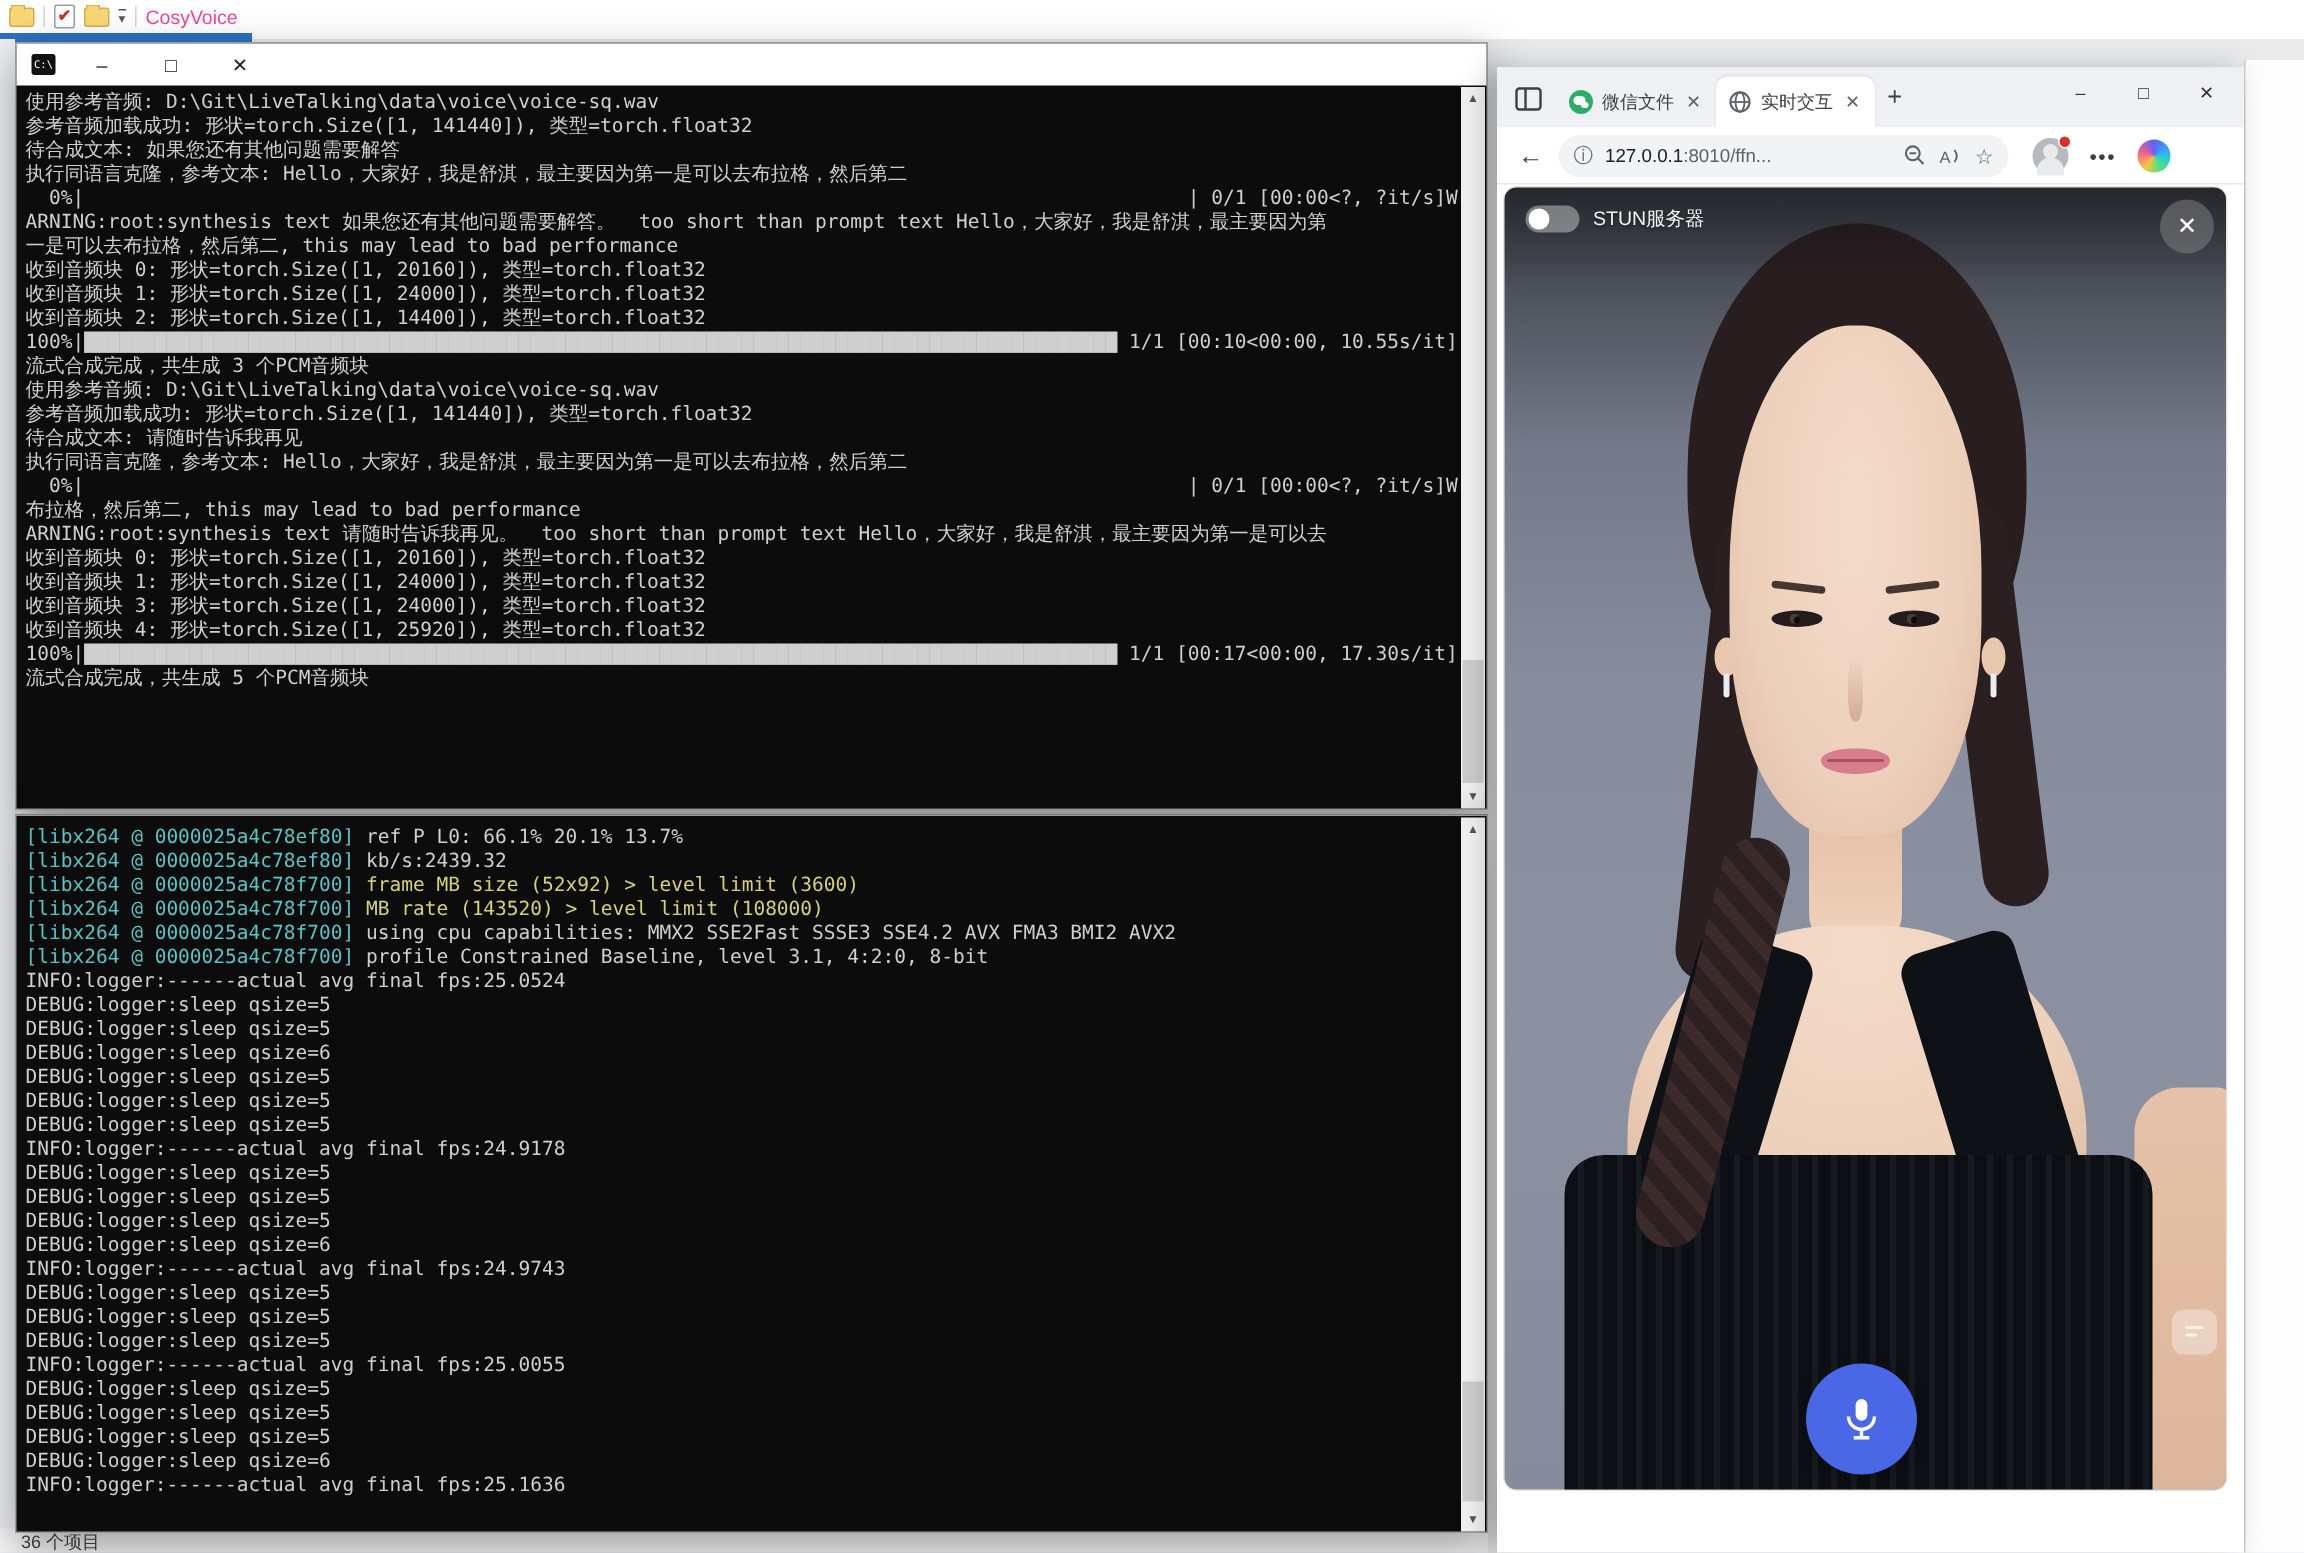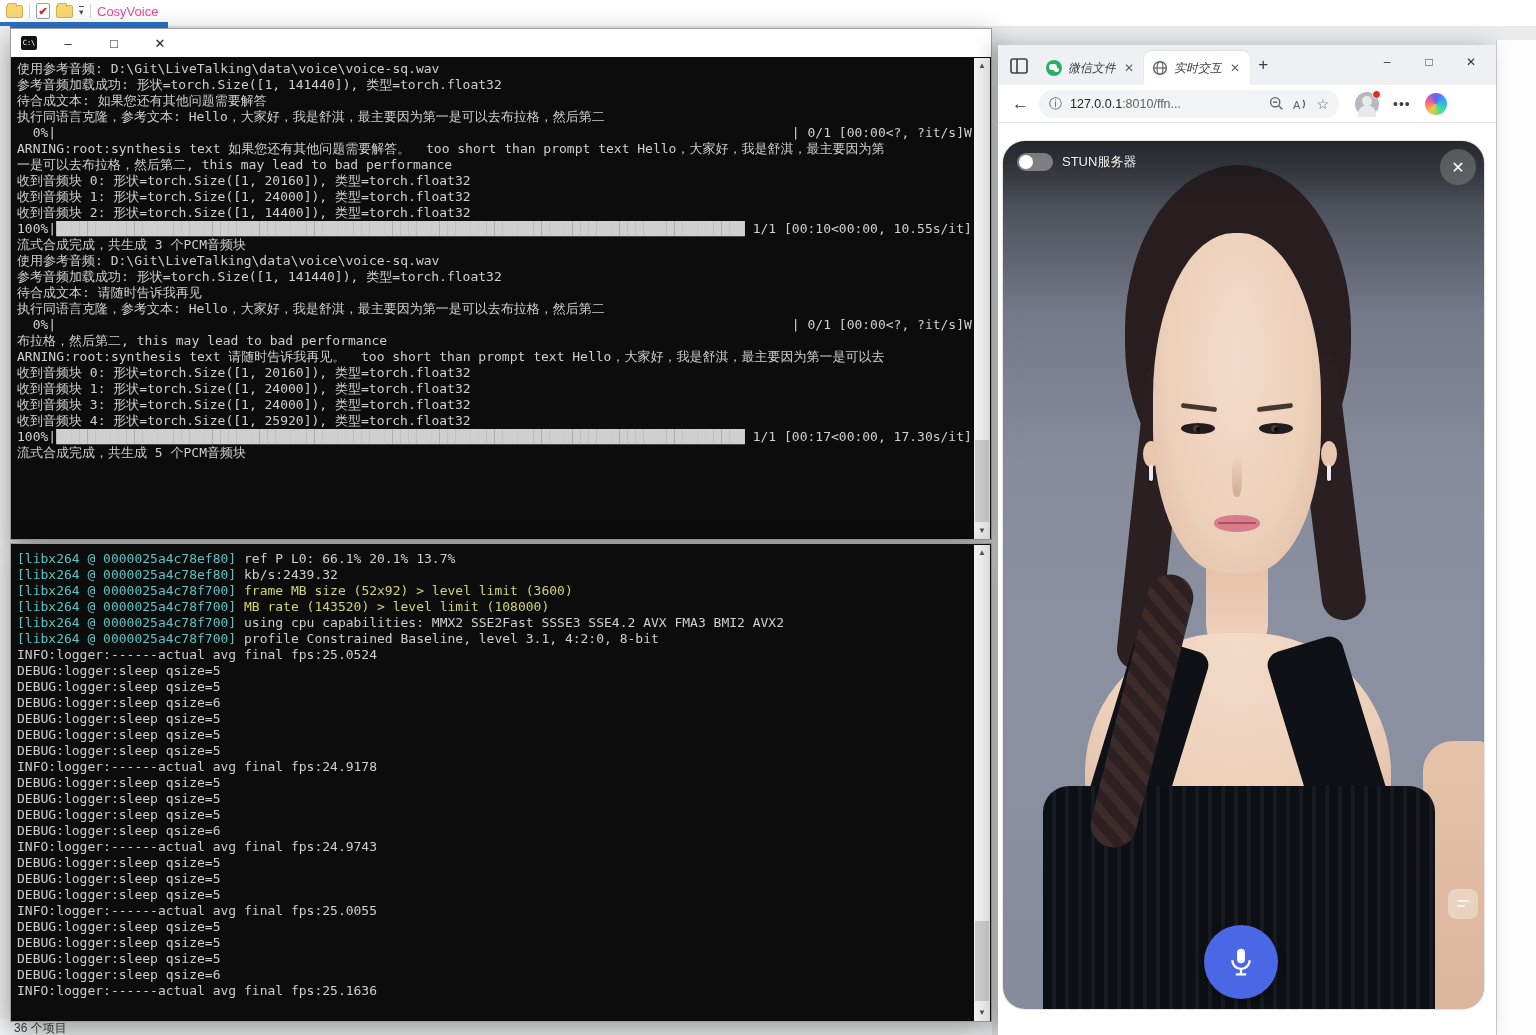--- a/index.html
+++ b/index.html
@@ -41,21 +41,21 @@
   #cmd2 { left:10px; top:543px; width:982px; height:479px; }
   #c2 { top:1px; width:962px; height:476px; padding:6px 0 0 4px; }
 
   
   #browser { position:absolute; left:998px; top:45px; width:498px; height:990px; background:#ffffff; box-shadow:-6px 0 18px rgba(0,0,0,.22); }
   #bg-right { position:absolute; left:1496px; top:40px; width:40px; height:995px; background:#fdfdfd; border-left:1px solid #cfcfcf; }
   #tabstrip { position:absolute; left:0; top:0; width:100%; height:40px; background:#eef0f3; display:flex; align-items:flex-end; }
   .tab-actions { width:22px; height:22px; margin:0 8px 8px 10px; }
   .tab { height:34px; display:flex; align-items:center; padding:0 8px; gap:6px; font-size:12px; color:#3c4043; }
   .tab.active { background:#ffffff; border-radius:8px 8px 0 0; box-shadow:0 -1px 2px rgba(0,0,0,.08); }
-  .tab .lbl { max-width:58px; white-space:nowrap; overflow:hidden;font-style:italic; }
+  .tab .lbl { max-width:58px; white-space:nowrap; overflow:hidden; }
   .tab .x { font-size:12px; color:#5f6368; padding:0 2px; }
   .wechat-ico { width:16px; height:16px; border-radius:50%; background:#2aae67; position:relative; }
   .wechat-ico:before { content:""; position:absolute; left:3px; top:4px; width:8px; height:6px; background:#fff; border-radius:3px; }
   .wechat-ico:after { content:""; position:absolute; left:8px; top:8px; width:5px; height:4px; background:#fff; border-radius:2px; }
   .newtab { font-size:17px; color:#3c4043; margin:0 6px 10px 8px; }
   #tabstrip .winbtns { position:absolute; right:4px; top:0; height:34px; }
   #tabstrip .winbtn { width:42px; font-size:12px; color:#333; }
   #toolbar { position:absolute; left:0; top:40px; width:100%; height:38px; background:#ffffff; border-bottom:1px solid #e4e6e8; display:flex; align-items:center; }
   .nav-back { font-size:17px; color:#3c4043; margin:0 10px 0 14px; }
   #addr { height:28px; width:300px; background:#f1f3f4; border-radius:14px; display:flex; align-items:center; padding:0 10px; gap:8px; }
@@ -67,21 +67,21 @@
   .star { font-size:14px; color:#5f6368; }
   .avatar { width:24px; height:24px; border-radius:50%; background:#b6babe; margin-left:16px; position:relative; }
   .avatar:before { content:""; position:absolute; left:7px; top:4px; width:10px; height:10px; border-radius:50%; background:#e9eaec; }
   .avatar:after { content:""; position:absolute; left:3px; top:13px; width:18px; height:12px; border-radius:9px 9px 0 0; background:#e9eaec; }
   .avatar .dot { position:absolute; right:-2px; top:-2px; width:9px; height:9px; border-radius:50%; background:#d93025; border:1.5px solid #fff; }
   .dots { font-size:14px; color:#3c4043; letter-spacing:1px; margin-left:14px; }
   .copilot { width:22px; height:22px; border-radius:50%; margin-left:14px;
              background:conic-gradient(#6262f5,#2fb1f3,#3ee38f,#f5c542,#f2618f,#6262f5); }
 
   
-  #video { position:absolute; left:5px; top:96px; width:481px; height:868px; border-radius:22px; overflow:hidden;
+  #video { position:absolute; left:5px; top:80px; width:481px; height:868px; border-radius:8px; overflow:hidden;
            background:linear-gradient(180deg,#393c43 0px,#484c55 55px,#737988 170px,#878d9c 330px,#8b91a0 560px,#868c9b 100%);
            box-shadow:0 0 0 1px rgba(0,0,0,.10); }
   .hair { position:absolute; left:122px; top:24px; width:226px; height:330px; border-radius:50% 50% 46% 46%; background:#281d1f; }
   .hair-side-l { position:absolute; left:128px; top:220px; width:42px; height:310px; border-radius:24px; background:#2a1f21; transform:rotate(6deg); }
   .hair-side-r { position:absolute; left:305px; top:210px; width:44px; height:270px; border-radius:24px; background:#2a1f21; transform:rotate(-7deg); }
   .braid { position:absolute; left:116px; top:430px; width:46px; height:280px; border-radius:24px; transform:rotate(14deg);
            background:repeating-linear-gradient(35deg,#2c2022 0 10px,#3c2b28 10px 18px); }
   .face { position:absolute; left:150px; top:92px; width:168px; height:340px; border-radius:48% 48% 42% 42%;
           background:radial-gradient(ellipse at 50% 38%, #f4dcca 0%, #eccfb9 62%, #dcb79f 100%); }
   .brow { position:absolute; width:36px; height:5px; border-radius:3px; background:#473630; top:172px; }

